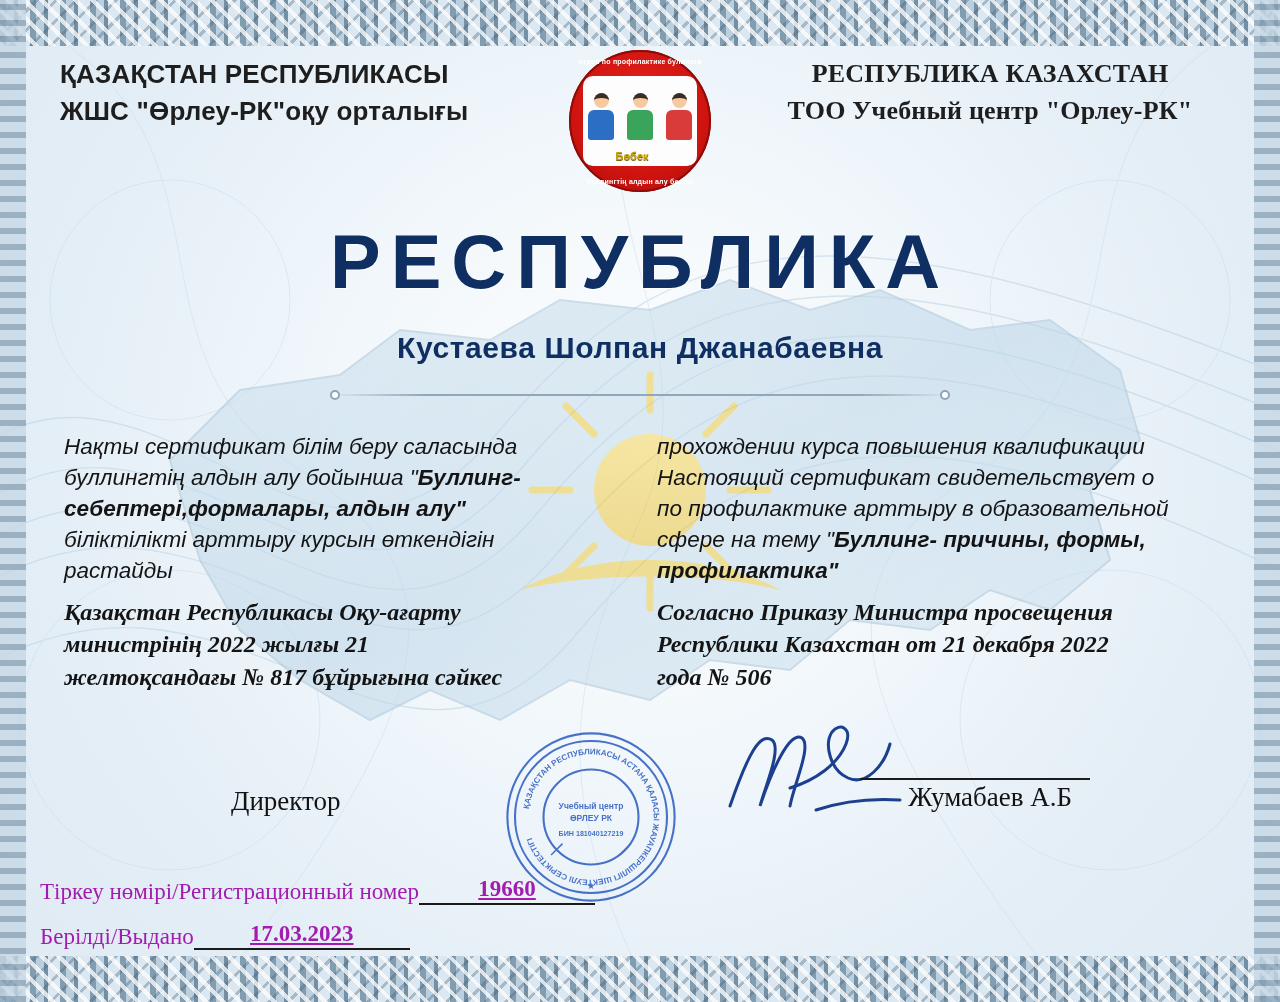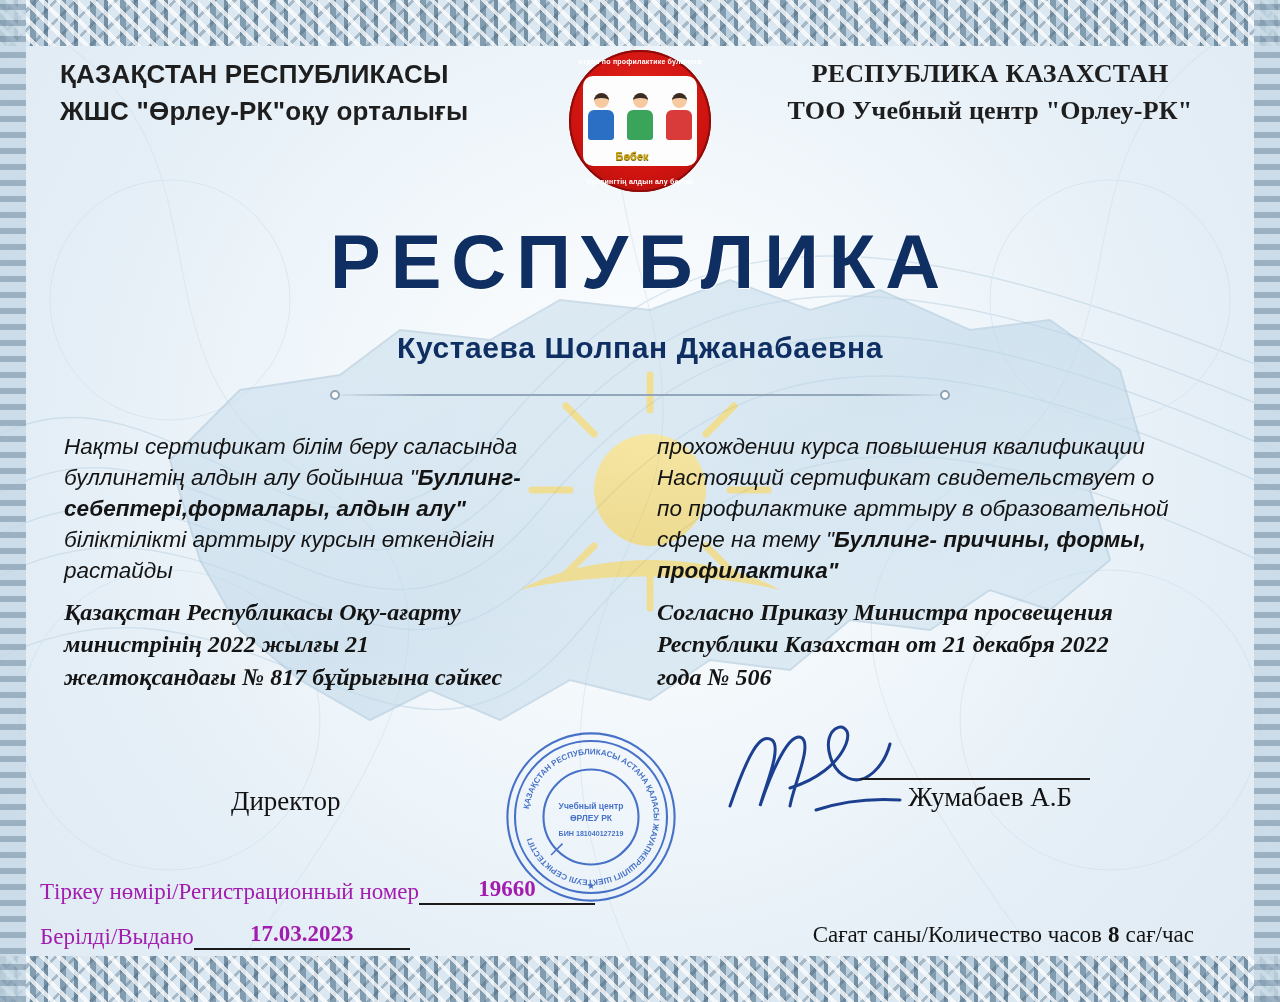--- a/index.html
+++ b/index.html
@@ -294,20 +294,21 @@
   }
   .reg-row { margin-bottom: 16px; }
   .field-underline {
     position: relative;
     border-bottom: 2px solid #1a1a1a;
     min-width: 160px;
     text-align: center;
     font-weight: 700;
     padding: 0 8px 1px 8px;
     font-size: 23px;
+    text-decoration: underline;
   }
   .issued-row .field-underline { min-width: 200px; }
   .hours {
     position: absolute;
     right: 46px;
     bottom: 2px;
     font-size: 23px;
     color: #141414;
     font-family: "Liberation Serif", serif;
     white-space: nowrap;
@@ -501,18 +502,15 @@
 
   <div class="footer">
     <div class="reg-row">
       <span>Тіркеу нөмірі/Регистрационный номер</span>
       <span class="field-underline">19660</span>
     </div>
     <div class="issued-row">
       <span>Берілді/Выдано</span>
       <span class="field-underline">17.03.2023</span>
     </div>
-    <div class="hours">
-      <span>Сағат саны/</span><span>Количество часов</span><span class="num">8</span><span>сағ/час</span>
-    </div>
   </div>
 
 </div>
 
 </body></html>

